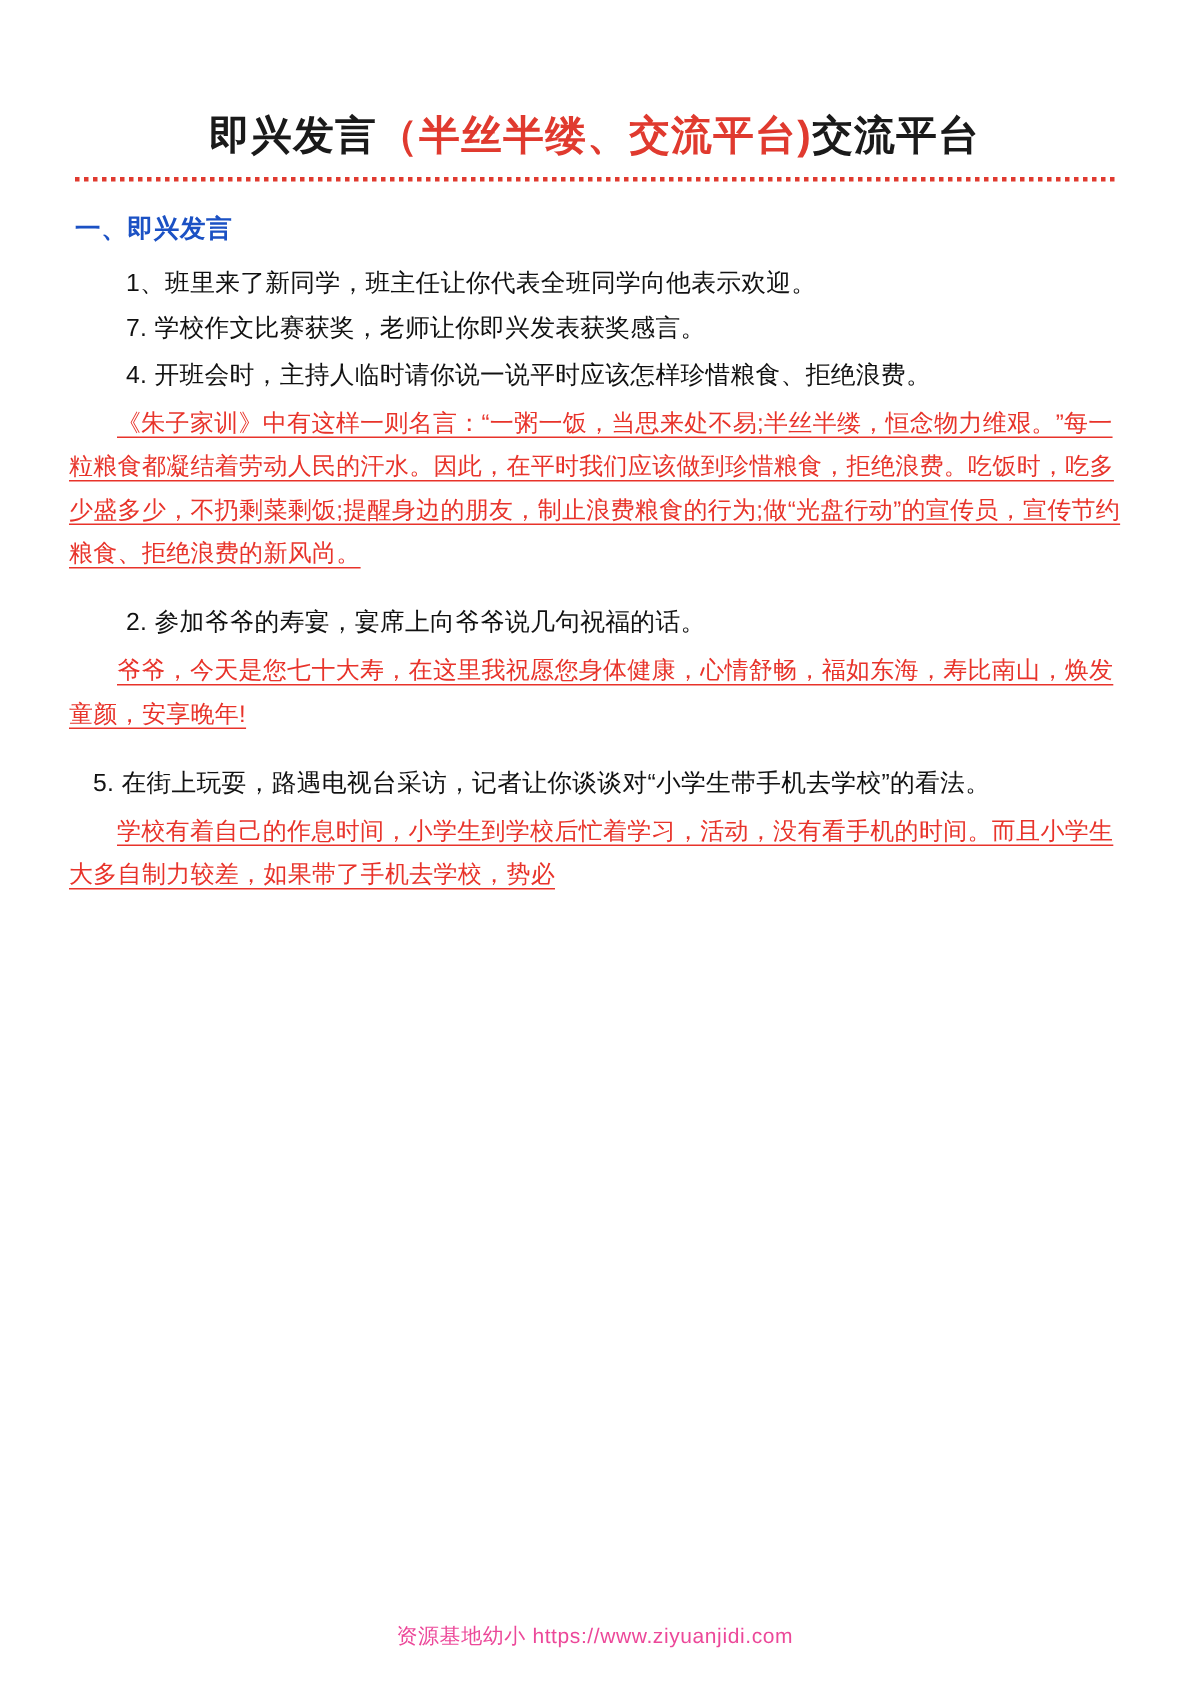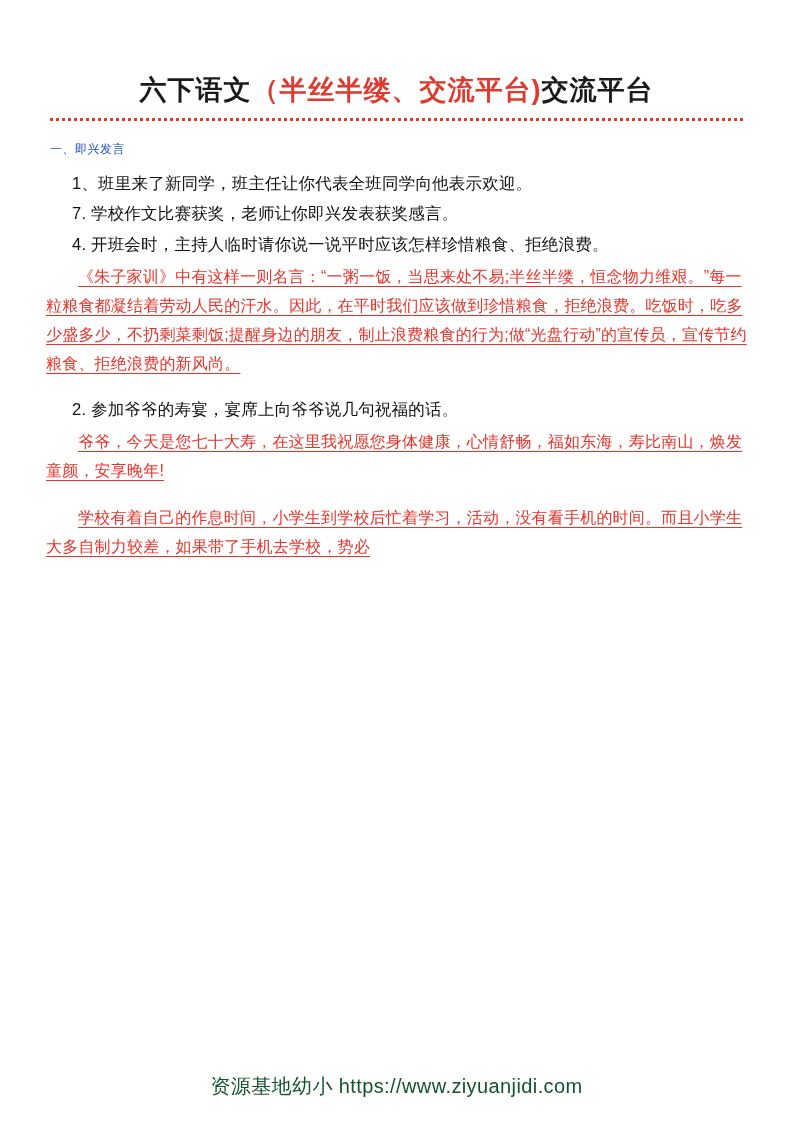--- a/index.html
+++ b/index.html
@@ -35,30 +35,30 @@
   .doc-title .blk { color: #1a1a1a; }
   .doc-title .red { color: #e03a2f; }
   .dotted-rule {
     border: 0;
     border-top: 3px dotted #e03a2f;
     margin: 6px 4px 20px 4px;
     height: 0;
   }
   .section-heading {
     color: #1b51c4;
-    font-weight: normal;
-    font-size: 12px;
+    font-weight: bold;
+    font-size: 17px;
     margin: 0 0 12px 4px;
     letter-spacing: 0.5px;
   }
   .q {
     font-size: 16.5px;
     line-height: 1.62;
     color: #111;
-    margin: 0 0 4px 4px;
+    margin: 0 0 4px 16px;
     text-indent: 22px;
     letter-spacing: 0.2px;
   }
   .q.noindent { text-indent: 0; }
   .ans {
     color: #e8332a;
     font-size: 16px;
     line-height: 1.82;
     margin: 0 0 18px 0;
     text-indent: 32px;
@@ -69,32 +69,32 @@
     text-decoration-color: #e8332a;
     text-underline-offset: 4px;
   }
   .block { margin-bottom: 2px; }
   .footer {
     position: absolute;
     left: 0;
     bottom: 22px;
     width: 100%;
     text-align: center;
-    font-size: 20px;
-    color: #14532d;
+    font-size: 14px;
+    color: #ec4899;
     letter-spacing: 0.4px;
   }
 </style>
 </head>
 <body>
 
 <div class="page">
 
   <div class="doc-title">
-    <span class="blk">六下语文</span><span class="red">（半丝半缕、交流平台)</span><span class="blk">交流平台</span>
+    <span class="blk">即兴发言</span><span class="red">（半丝半缕、交流平台)</span><span class="blk">交流平台</span>
   </div>
 
   <hr class="dotted-rule">
 
   <div class="section-heading">一、即兴发言</div>
 
   <div class="block">
     <p class="q">1、班里来了新同学，班主任让你代表全班同学向他表示欢迎。</p>
   </div>
 
@@ -106,18 +106,19 @@
     <p class="q">4. 开班会时，主持人临时请你说一说平时应该怎样珍惜粮食、拒绝浪费。</p>
     <p class="ans"><span class="u">《朱子家训》中有这样一则名言：“一粥一饭，当思来处不易;半丝半缕，恒念物力维艰。”每一粒粮食都凝结着劳动人民的汗水。因此，在平时我们应该做到珍惜粮食，拒绝浪费。吃饭时，吃多少盛多少，不扔剩菜剩饭;提醒身边的朋友，制止浪费粮食的行为;做“光盘行动”的宣传员，宣传节约粮食、拒绝浪费的新风尚。</span></p>
   </div>
 
   <div class="block">
     <p class="q">2. 参加爷爷的寿宴，宴席上向爷爷说几句祝福的话。</p>
     <p class="ans"><span class="u">爷爷，今天是您七十大寿，在这里我祝愿您身体健康，心情舒畅，福如东海，寿比南山，焕发童颜，安享晚年!</span></p>
   </div>
 
   <div class="block">
+    <p class="q noindent">5. 在街上玩耍，路遇电视台采访，记者让你谈谈对“小学生带手机去学校”的看法。</p>
     <p class="ans"><span class="u">学校有着自己的作息时间，小学生到学校后忙着学习，活动，没有看手机的时间。而且小学生大多自制力较差，如果带了手机去学校，势必</span></p>
   </div>
 
 </div>
 
 <div class="footer">资源基地幼小 https://www.ziyuanjidi.com</div>
 
 </body></html>

